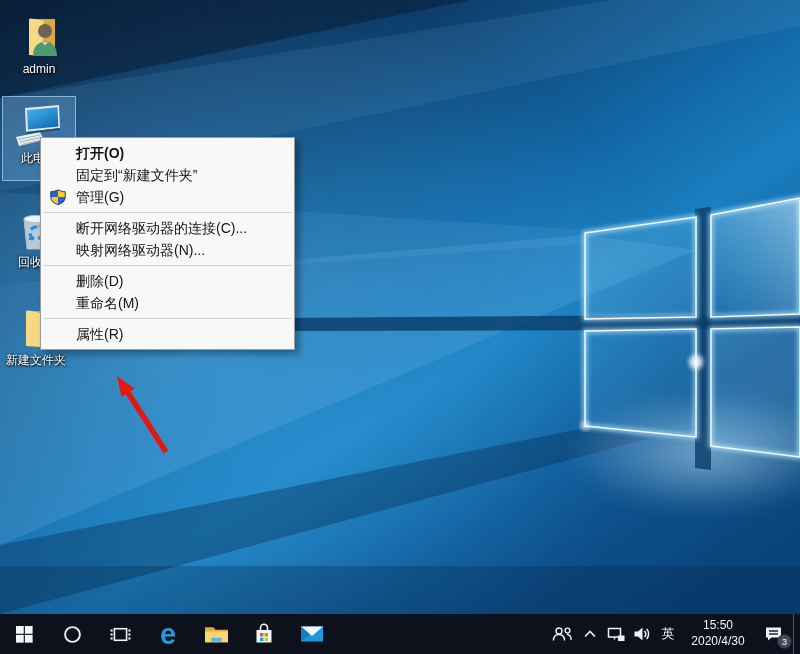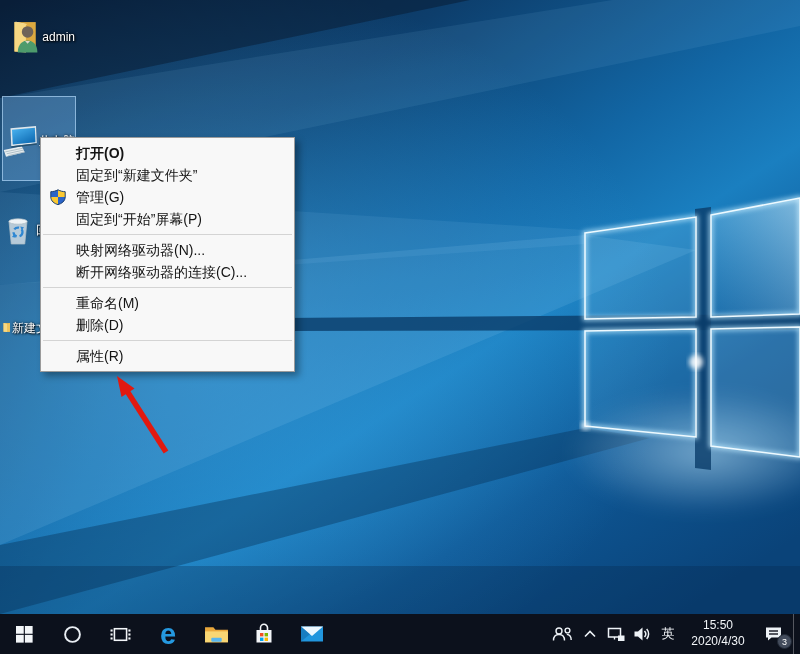--- a/index.html
+++ b/index.html
@@ -9,21 +9,21 @@
     -webkit-font-smoothing:antialiased;
   }
 
   
   .desktop { position:absolute; left:0; top:0; width:800px; height:614px; background:#0a2240; }
   .wall { position:absolute; left:0; top:0; width:100%; height:100%; display:block; }
 
   
   .dicon {
     position:absolute; width:72px; box-sizing:border-box;
-    display:flex; flex-direction:row; align-items:center; padding-top:4px;
+    display:flex; flex-direction:column; align-items:center; padding-top:4px;
     z-index:2; cursor:default;
   }
   .dicon .lbl {
     margin-top:3px; font-size:12px; color:#fff; line-height:1.15; text-align:center;
     text-shadow:1px 1px 2px #000, 0 0 3px rgba(0,0,0,.85);
     white-space:nowrap;
   }
   .dicon.selected {
     background:rgba(105,160,210,.40);
     outline:1px solid rgba(175,215,250,.75);
@@ -207,36 +207,33 @@
         <g clip-path="url(#shld)">
           <rect x="0" y="0" width="8" height="8" fill="#2a64c8"></rect>
           <rect x="8" y="0" width="8" height="8" fill="#fac832"></rect>
           <rect x="0" y="8" width="8" height="8" fill="#fac832"></rect>
           <rect x="8" y="8" width="8" height="8" fill="#2a64c8"></rect>
         </g>
         <path d="M8,0.8 C10.4,2.1 12.9,2.7 15.2,2.7 L15.2,8 C15.2,12.1 11.6,14.7 8,15.6 C4.4,14.7 0.8,12.1 0.8,8 L0.8,2.7 C3.1,2.7 5.6,2.1 8,0.8 Z" fill="none" stroke="#1b3f70" stroke-width="1"></path>
       </svg>
       <span>管理(G)</span>
     </div>
-    <div class="ctx-item">
-      <span>固定到“开始”屏幕(P)</span>
-    </div>
     <div class="ctx-sep"></div>
     <div class="ctx-item">
+      <span>断开网络驱动器的连接(C)...</span>
+    </div>
+    <div class="ctx-item">
       <span>映射网络驱动器(N)...</span>
     </div>
-    <div class="ctx-item">
-      <span>断开网络驱动器的连接(C)...</span>
-    </div>
     <div class="ctx-sep"></div>
     <div class="ctx-item">
+      <span>删除(D)</span>
+    </div>
+    <div class="ctx-item">
       <span>重命名(M)</span>
-    </div>
-    <div class="ctx-item">
-      <span>删除(D)</span>
     </div>
     <div class="ctx-sep"></div>
     <div class="ctx-item">
       <span>属性(R)</span>
     </div>
   </div>
 
   <svg class="arrow-svg" width="800" height="654" viewBox="0 0 800 654">
     <line x1="166" y1="452" x2="127" y2="391" stroke="#e11910" stroke-width="5.5"></line>
     <polygon points="117,376 134.5,388.5 121.5,397" fill="#e11910"></polygon>

